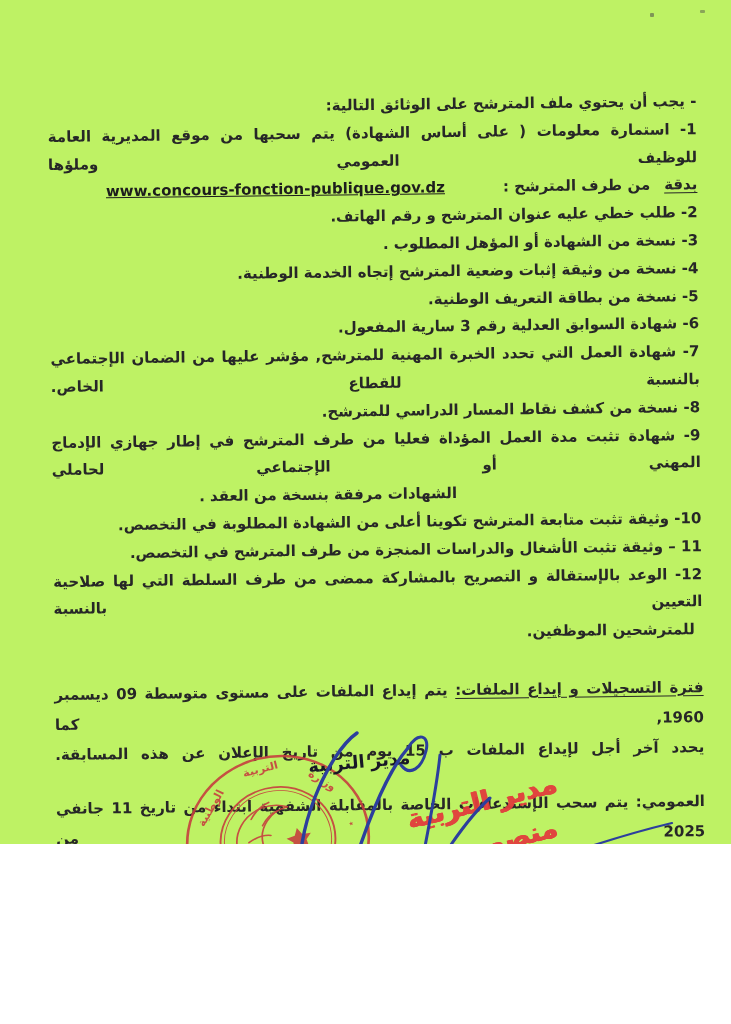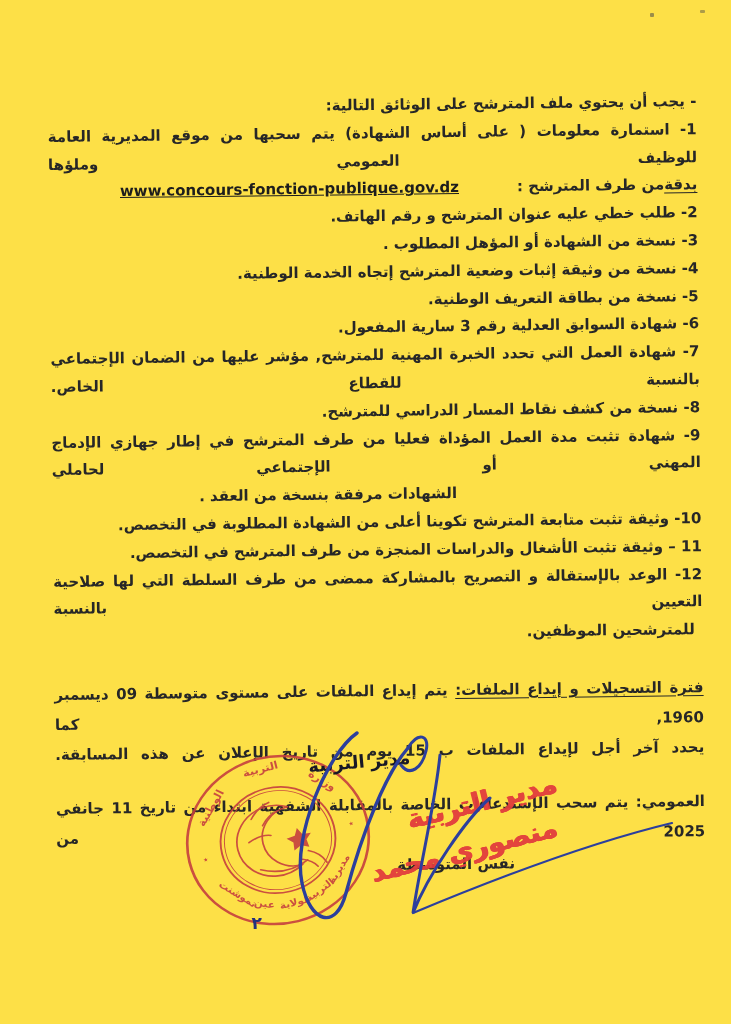--- a/index.html
+++ b/index.html
@@ -1,37 +1,37 @@
 <!DOCTYPE html>
 <html lang="ar" dir="rtl"><head>
 <meta charset="utf-8">
 <style>
   html,body { margin:0; padding:0; background:#ffffff; }
   .page {
-    position:relative; width:731px; height:1024px;
-    background:#fde047; overflow:hidden;
+    position:relative; width:731px; height:844px;
+    background:#bef264; overflow:hidden;
     font-family:"DejaVu Sans", sans-serif;
   }
   
   .doc {
     position:absolute; top:92px; right:30px; left:52px;
     direction:rtl; text-align:right;
     font:bold 15px/27.8px "DejaVu Sans", sans-serif;
     letter-spacing:-0.3px;
     color:#272727;
     transform:rotate(-0.7deg);
     transform-origin:center;
   }
   .line { min-height:27.8px; }
   .justify { text-align:justify; text-align-last:justify; }
   .indent-deep { margin-right:244px; }
   .indent-small { margin-right:8px; }
   .u { text-decoration:underline; text-underline-offset:3px; }
   .url-line { white-space:nowrap; }
-  .url-line .emph { }
+  .url-line .emph { margin-left:14px; }
   .url-line .middle { margin-left:58px; }
   .url { text-decoration:underline; font-size:15px; letter-spacing:0; color:#1d1d1d; }
   .para { margin-top:28px; line-height:30px; }
   .note-para { margin-top:24px; line-height:30px; }
   .center-shift { text-align:center; padding-left:150px; }
   
   .typed-role {
     position:absolute; left:308px; top:751px; z-index:4;
     direction:rtl; font:bold 18px "DejaVu Sans", sans-serif;
     color:#181826; letter-spacing:.5px;

